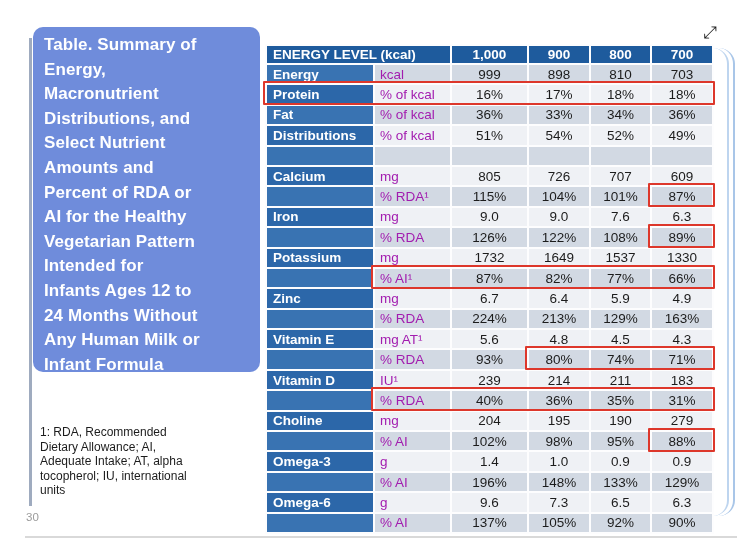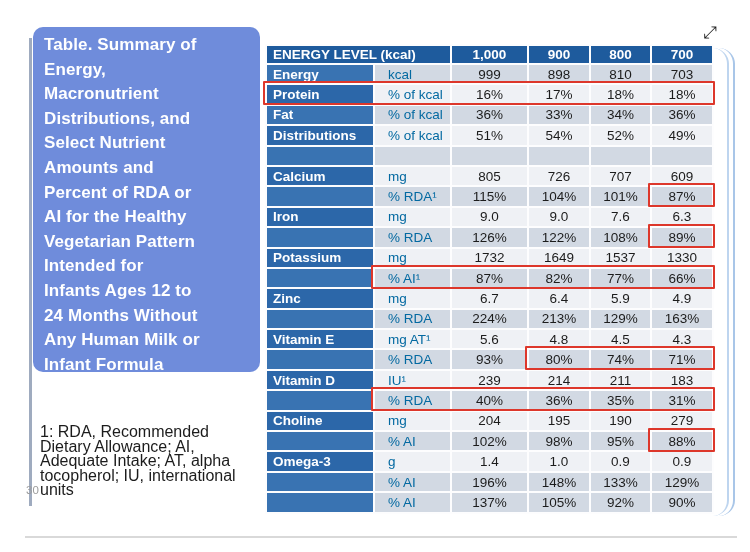--- a/index.html
+++ b/index.html
@@ -12,22 +12,22 @@
     background: #8e9cb4; opacity: .85; }
 
   
   #title-box { position: absolute; left: 33px; top: 27px; width: 227px; height: 345px;
     border-radius: 10px; padding: 6px 6px 0 11px; z-index: 2; }
   #title-box .title-text { color: #ffffff; font-weight: bold; font-size: 17px;
     line-height: 24.6px; white-space: pre-line; letter-spacing: 0.1px; }
 
   
   #footnote { position: absolute; left: 40px; top: 425px; width: 205px;
-    font-size: 16px; line-height: 14.6px; color: #1c1c1c; white-space: pre-line; }
-  #page-number { position: absolute; left: 26px; top: 484px; font-size: 11.5px; color: #9b9b9b; }
+    font-size: 12px; line-height: 14.6px; color: #1c1c1c; white-space: pre-line; }
+  #page-number { position: absolute; left: 26px; top: 511px; font-size: 11.5px; color: #9b9b9b; }
 
   
   .right-curve { position: absolute; top: 48px; height: 468px; background: transparent;
     border-right: 2px solid #a9c6e8; border-top-right-radius: 16px; border-bottom-right-radius: 16px;
     z-index: 1; }
   #right-curve-outer { left: 700px; width: 35px; }
   #right-curve-inner { left: 700px; width: 29px; border-right-color: #bed5ef; }
 
   
   #bottom-line { position: absolute; left: 25px; top: 536px; width: 712px; height: 2px;
@@ -47,21 +47,21 @@
   tbody tr { height: 20.4px; }
   th { background: #1e5b9d; color: #ffffff; font-weight: bold; }
   th.th-title { text-align: left; padding-left: 6px; }
   th.th-col { text-align: center; }
   td.label { color: #ffffff; font-weight: bold; text-align: left; padding-left: 6px; }
   td.label.indent { }
   tr.band-gray td.label { background: #3973b2; }
   tr.band-light td.label { background: #2c67a9; }
   tr.band-gray td.cell { background: #d2d9e3; }
   tr.band-light td.cell { background: #eff1f5; }
-  td.unit { text-align: left; color: #0369a1; padding-left: 13px; }
+  td.unit { text-align: left; color: #a21caf; padding-left: 5px; }
   td.value { text-align: center; color: #1c1c1c; }
 
   
   .red-box { position: absolute; border: 2.5px solid #dd372b; background: transparent;
     pointer-events: none; z-index: 5; border-radius: 1px; }
 </style>
 </head>
 <body>
 
 <div id="slide">
@@ -281,20 +281,28 @@
             <td class="cell value">0.9</td>
           </tr>
           <tr class="band-gray">
             <td class="label"></td>
             <td class="cell unit">% AI</td>
             <td class="cell value">196%</td>
             <td class="cell value">148%</td>
             <td class="cell value">133%</td>
             <td class="cell value">129%</td>
           </tr>
+          <tr class="band-light">
+            <td class="label">Omega-6</td>
+            <td class="cell unit">g</td>
+            <td class="cell value">9.6</td>
+            <td class="cell value">7.3</td>
+            <td class="cell value">6.5</td>
+            <td class="cell value">6.3</td>
+          </tr>
           <tr class="band-gray">
             <td class="label"></td>
             <td class="cell unit">% AI</td>
             <td class="cell value">137%</td>
             <td class="cell value">105%</td>
             <td class="cell value">92%</td>
             <td class="cell value">90%</td>
           </tr>
         </tbody>
     </table>

